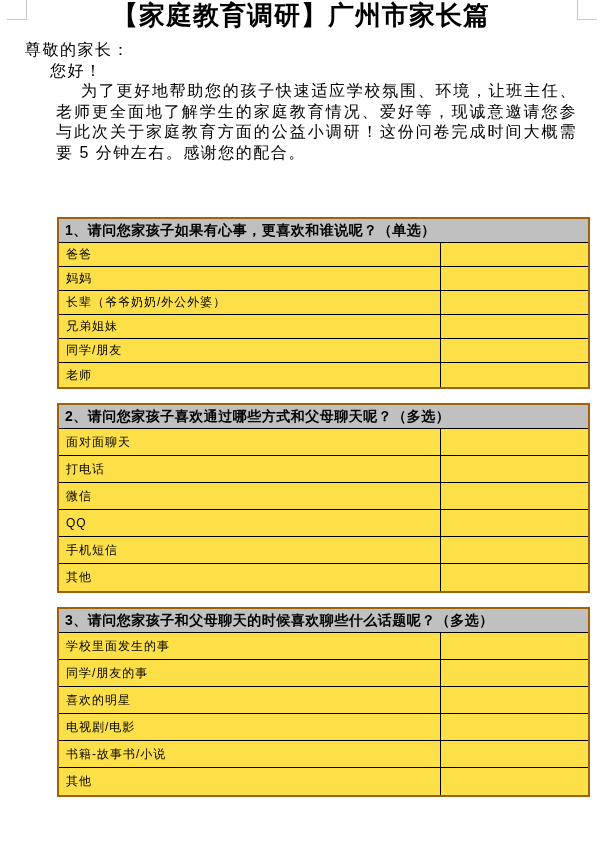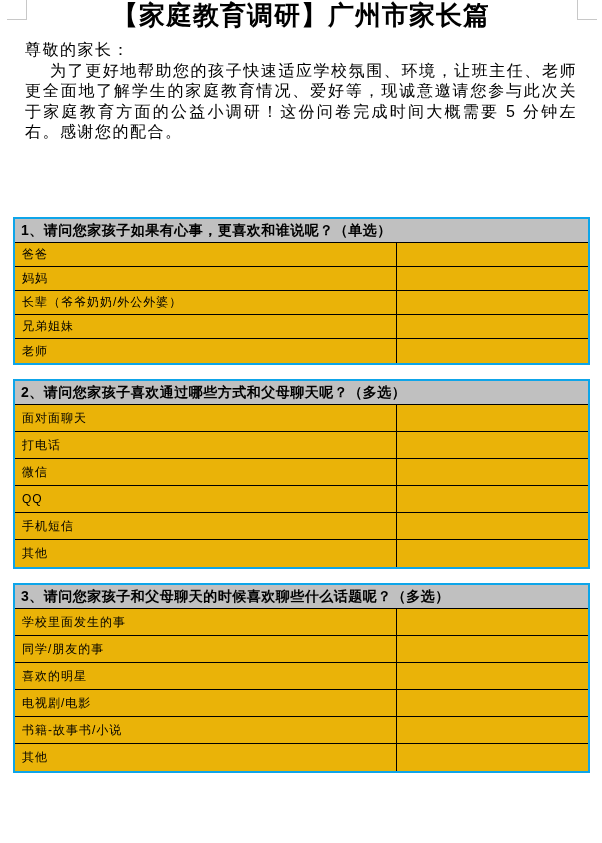--- a/index.html
+++ b/index.html
@@ -29,32 +29,33 @@
   }
 
   .textblock {
     margin: 10px 25px 0 25px;
     font-size: 16px;
     line-height: 20.5px;
     letter-spacing: 1.5px;
   }
   .salutation { text-indent: 0; margin-top: 8px; }
   .hello { text-indent: 25px; }
-  .intro { text-indent: 25px; text-align: justify; }
+  .intro { text-indent: 25px; text-align: justify; margin-left: 31px; }
 
   #questions {
     position: absolute;
     left: 13px;
     top: 217px;
     width: 577px;
   }
   .qtable {
-    border: 2px solid #0ea5e9;
+    border: 2px solid #a16207;
     margin-bottom: 14px;
-    background: #eab308;
+    background: #fde047;
+    margin-left: 44px;
   }
   .qheader {
     height: 24px;
     line-height: 23px;
     background: #C0C0C0;
     border-bottom: 1px solid #000000;
     font-weight: bold;
     font-size: 14px;
     padding: 0 6px;
     letter-spacing: 0.5px;
@@ -82,40 +83,45 @@
 
 <div class="page">
 
   <div class="crop tl"></div>
   <div class="crop tr"></div>
 
   <h1 class="doc-title">【家庭教育调研】广州市家长篇</h1>
 
   <div class="textblock">
     <div class="salutation">尊敬的家长：</div>
+    <div class="hello">您好！</div>
     <div class="intro">为了更好地帮助您的孩子快速适应学校氛围、环境，让班主任、老师更全面地了解学生的家庭教育情况、爱好等，现诚意邀请您参与此次关于家庭教育方面的公益小调研！这份问卷完成时间大概需要 5 分钟左右。感谢您的配合。</div>
   </div>
 
   <div id="questions">
       <div class="qtable">
         <div class="qheader">1、请问您家孩子如果有心事，更喜欢和谁说呢？（单选）</div>
         <div class="qrow">
           <div class="opt">爸爸</div>
           <div class="ans"></div>
         </div>
         <div class="qrow">
           <div class="opt">妈妈</div>
           <div class="ans"></div>
         </div>
         <div class="qrow">
           <div class="opt">长辈（爷爷奶奶/外公外婆）</div>
           <div class="ans"></div>
         </div>
         <div class="qrow">
           <div class="opt">兄弟姐妹</div>
+          <div class="ans"></div>
+        </div>
+        <div class="qrow">
+          <div class="opt">同学/朋友</div>
           <div class="ans"></div>
         </div>
         <div class="qrow">
           <div class="opt">老师</div>
           <div class="ans"></div>
         </div>
       </div>
       <div class="qtable">
         <div class="qheader">2、请问您家孩子喜欢通过哪些方式和父母聊天呢？（多选）</div>
         <div class="qrow">

